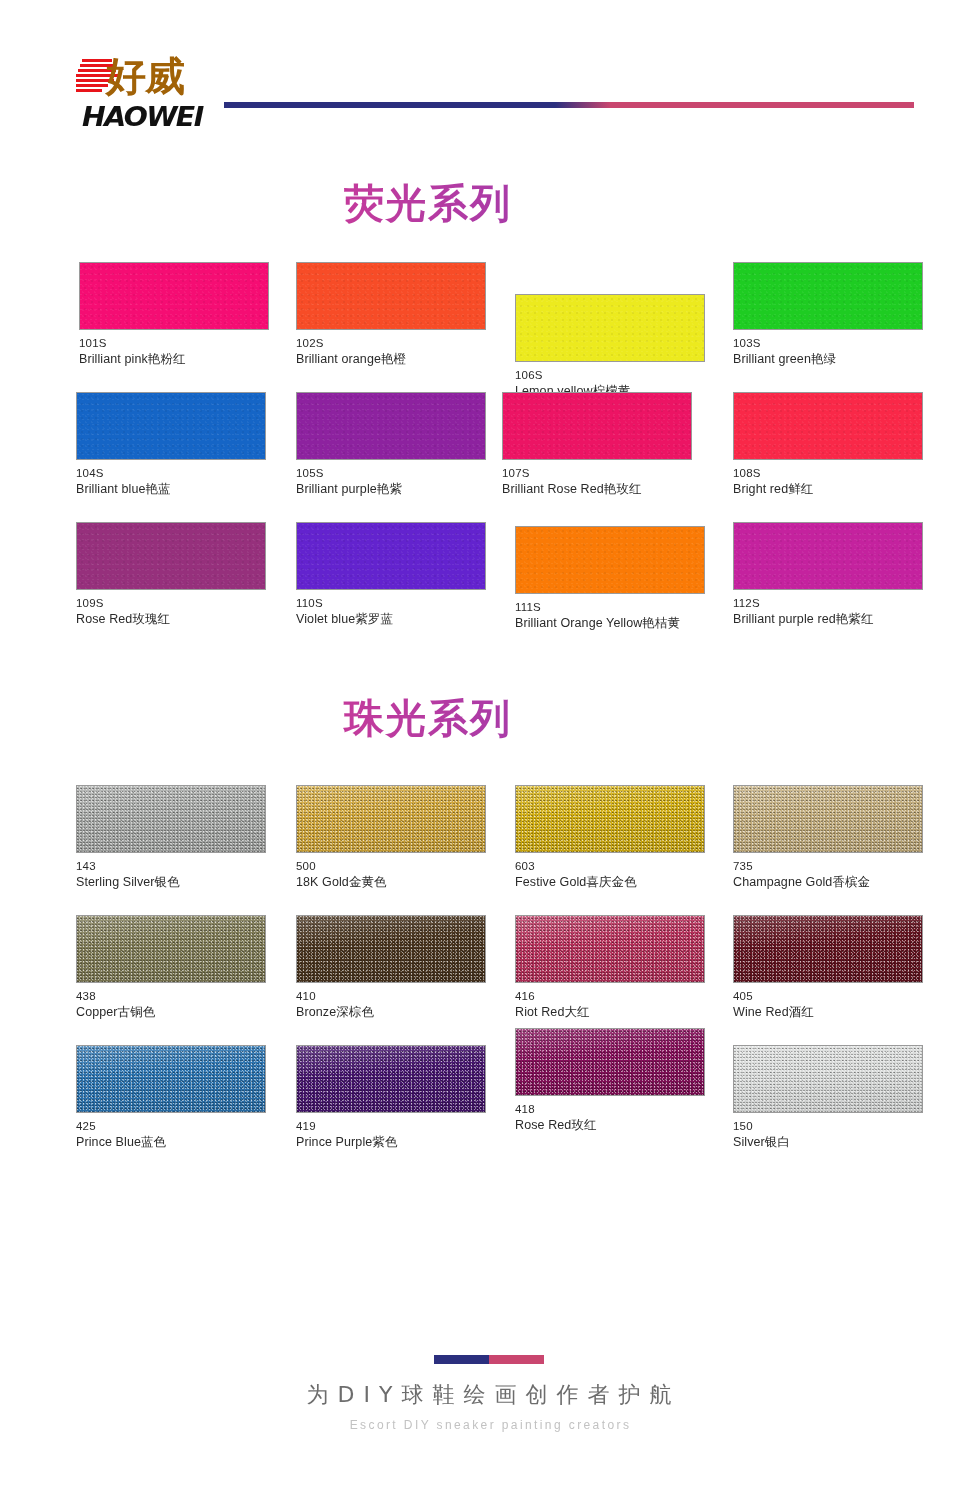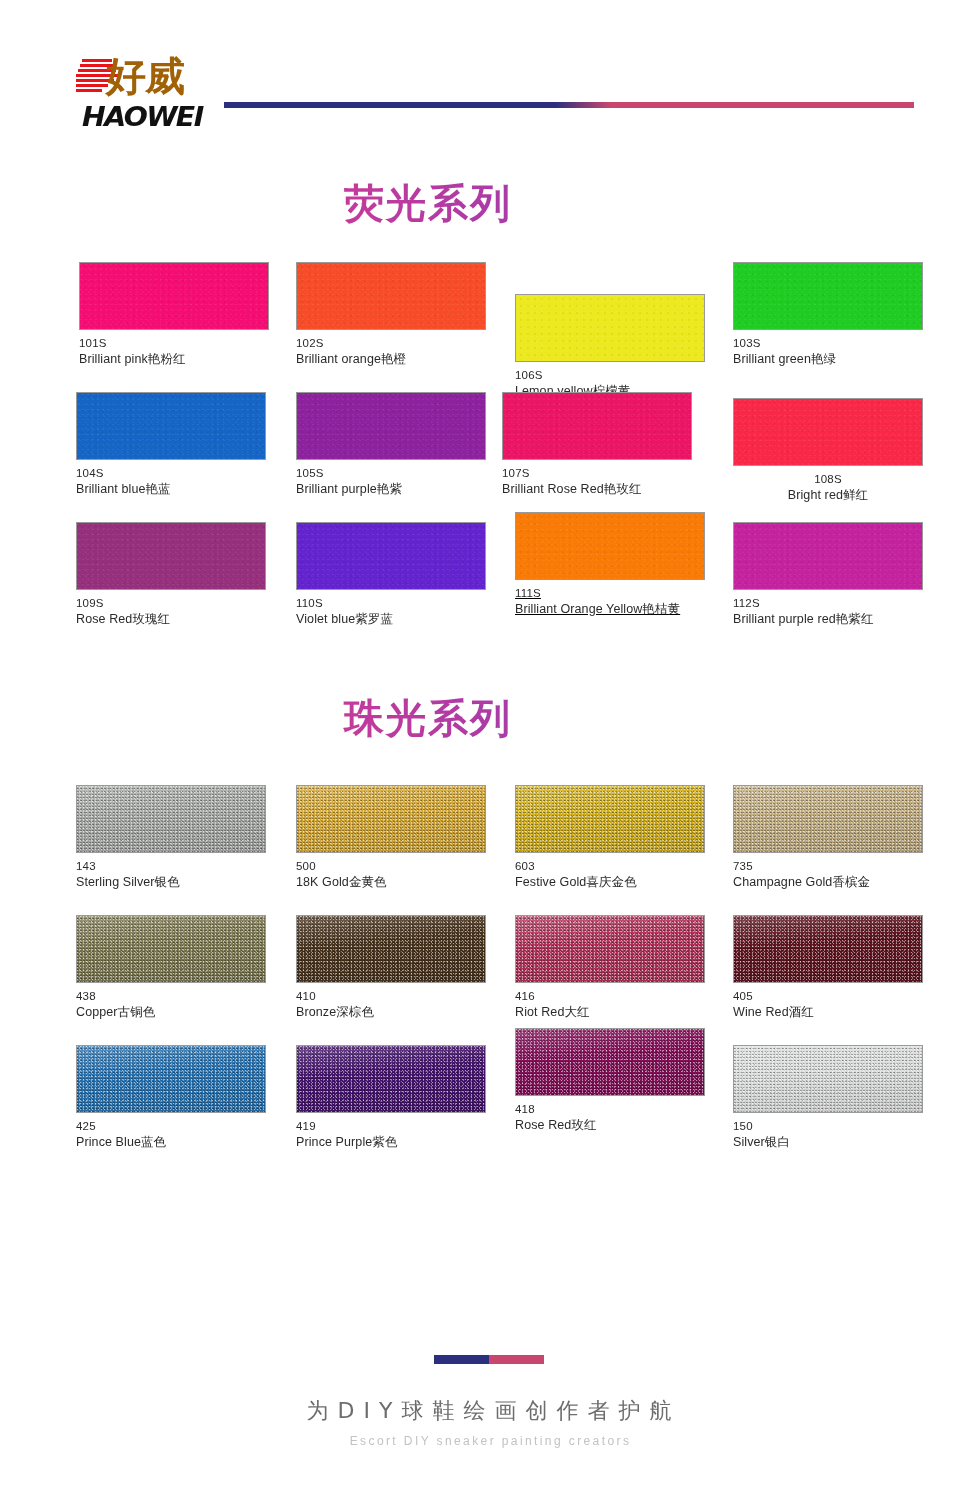--- a/index.html
+++ b/index.html
@@ -71,21 +71,21 @@
     background-size:3px 3px,4px 4px,3px 3px,5px 5px,4px 4px,100% 100%;
   }
   .lbl{margin-top:6px;color:#2a2a2a;}
   .lbl .code{font-size:11.5px;line-height:15px;letter-spacing:.2px;}
   .lbl .name{font-size:12.5px;line-height:17px;letter-spacing:.1px;white-space:nowrap;}
 
   
   .footer{position:absolute;left:0;top:1355px;width:978px;text-align:center;}
   .footer-bar{margin:0 auto;width:110px;height:9px;
     background:linear-gradient(to right,#2b2f7e 0 50%,#c9466f 50% 100%);}
-  .footer-cn{margin-top:32px;font-size:22px;letter-spacing:9px;color:#6d6d6d;
+  .footer-cn{margin-top:16px;font-size:22px;letter-spacing:9px;color:#6d6d6d;
     font-family:"DejaVu Sans",sans-serif;padding-left:9px;}
   .footer-en{margin-top:8px;font-size:12px;letter-spacing:2.4px;color:#c2c2c2;
     padding-left:3px;}
 </style>
 </head>
 <body>
 
 <div class="header">
   <div class="logo">
     <div class="logo-mark">
@@ -162,21 +162,21 @@
     </div>
     <div class="cell" style="left: 502px; top: 130px;">
       <div class="sw" style="background: rgb(236, 20, 100);">
         <div class="tex tex-grain"></div>
       </div>
       <div class="lbl">
         <div class="code">107S</div>
         <div class="name">Brilliant Rose Red艳玫红</div>
       </div>
     </div>
-    <div class="cell" style="left: 733px; top: 136px; text-align: center;">
+    <div class="cell" style="left: 733px; top: 130px;">
       <div class="sw" style="background: rgb(249, 40, 72);">
         <div class="tex tex-grain"></div>
       </div>
       <div class="lbl">
         <div class="code">108S</div>
         <div class="name">Bright red鲜红</div>
       </div>
     </div>
     <div class="cell" style="left: 76px; top: 260px;">
       <div class="sw" style="background: rgb(150, 48, 124);">
@@ -189,21 +189,21 @@
     </div>
     <div class="cell" style="left: 296px; top: 260px;">
       <div class="sw" style="background: rgb(99, 35, 206);">
         <div class="tex tex-grain"></div>
       </div>
       <div class="lbl">
         <div class="code">110S</div>
         <div class="name">Violet blue紫罗蓝</div>
       </div>
     </div>
-    <div class="cell" style="left: 515px; top: 250px; text-decoration: underline;">
+    <div class="cell" style="left: 515px; top: 264px;">
       <div class="sw" style="background: rgb(250, 122, 6);">
         <div class="tex tex-grain"></div>
       </div>
       <div class="lbl">
         <div class="code">111S</div>
         <div class="name">Brilliant Orange Yellow艳桔黄</div>
       </div>
     </div>
     <div class="cell" style="left: 733px; top: 260px;">
       <div class="sw" style="background: rgb(196, 34, 158);">

